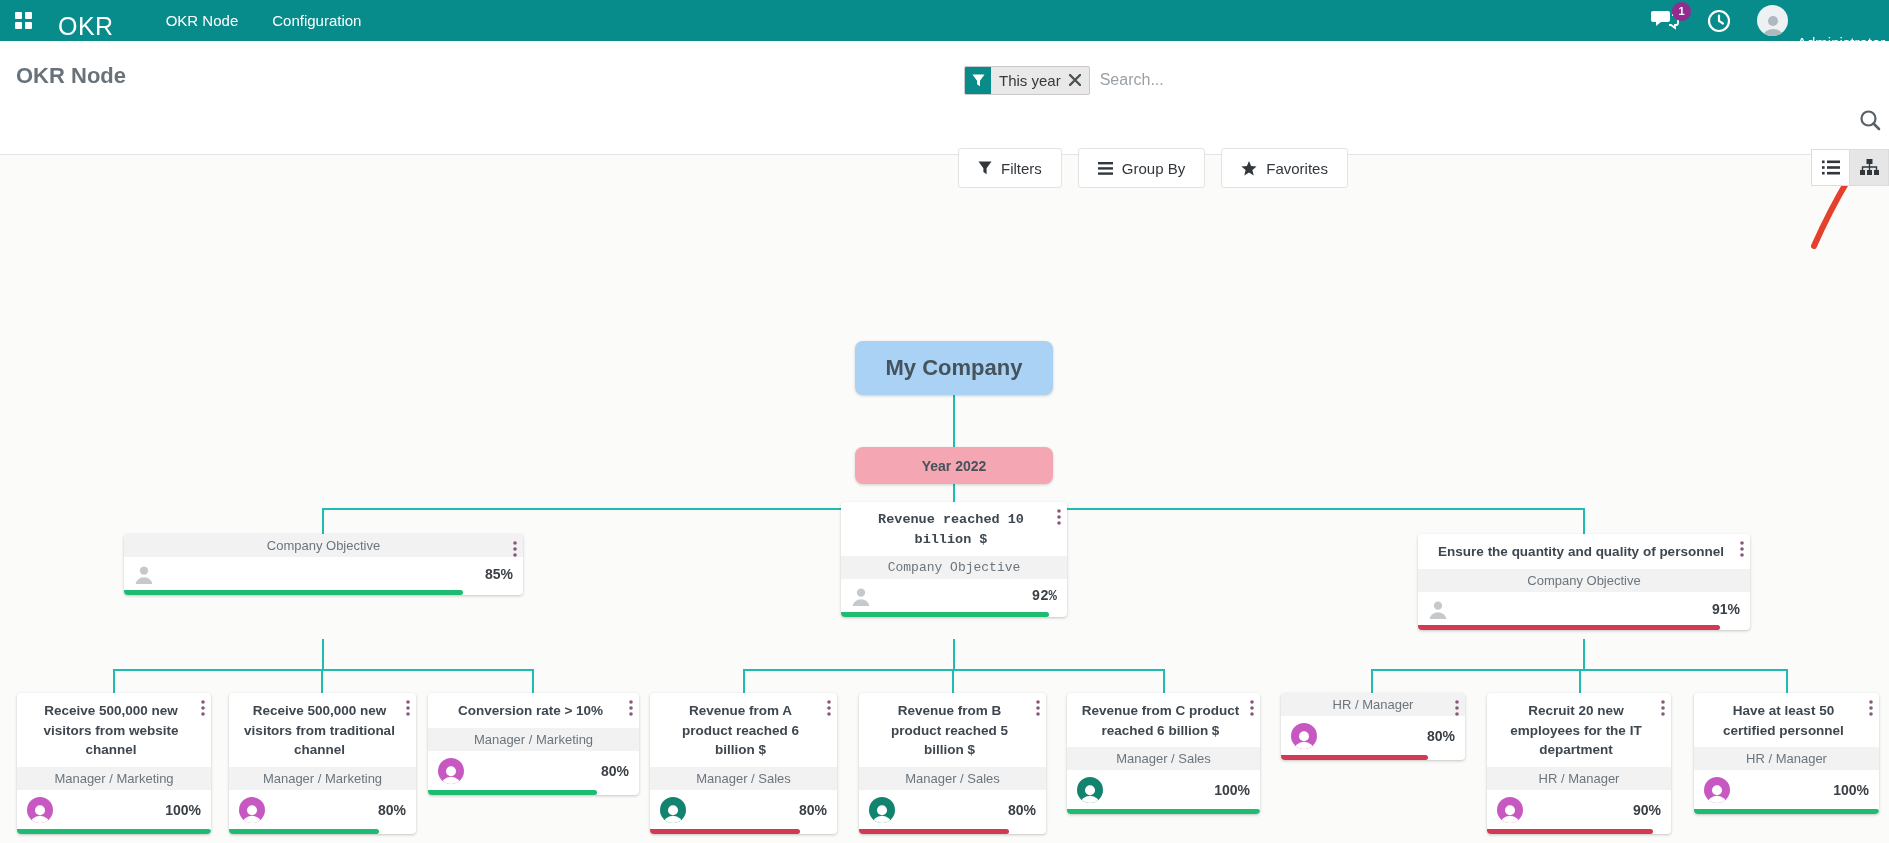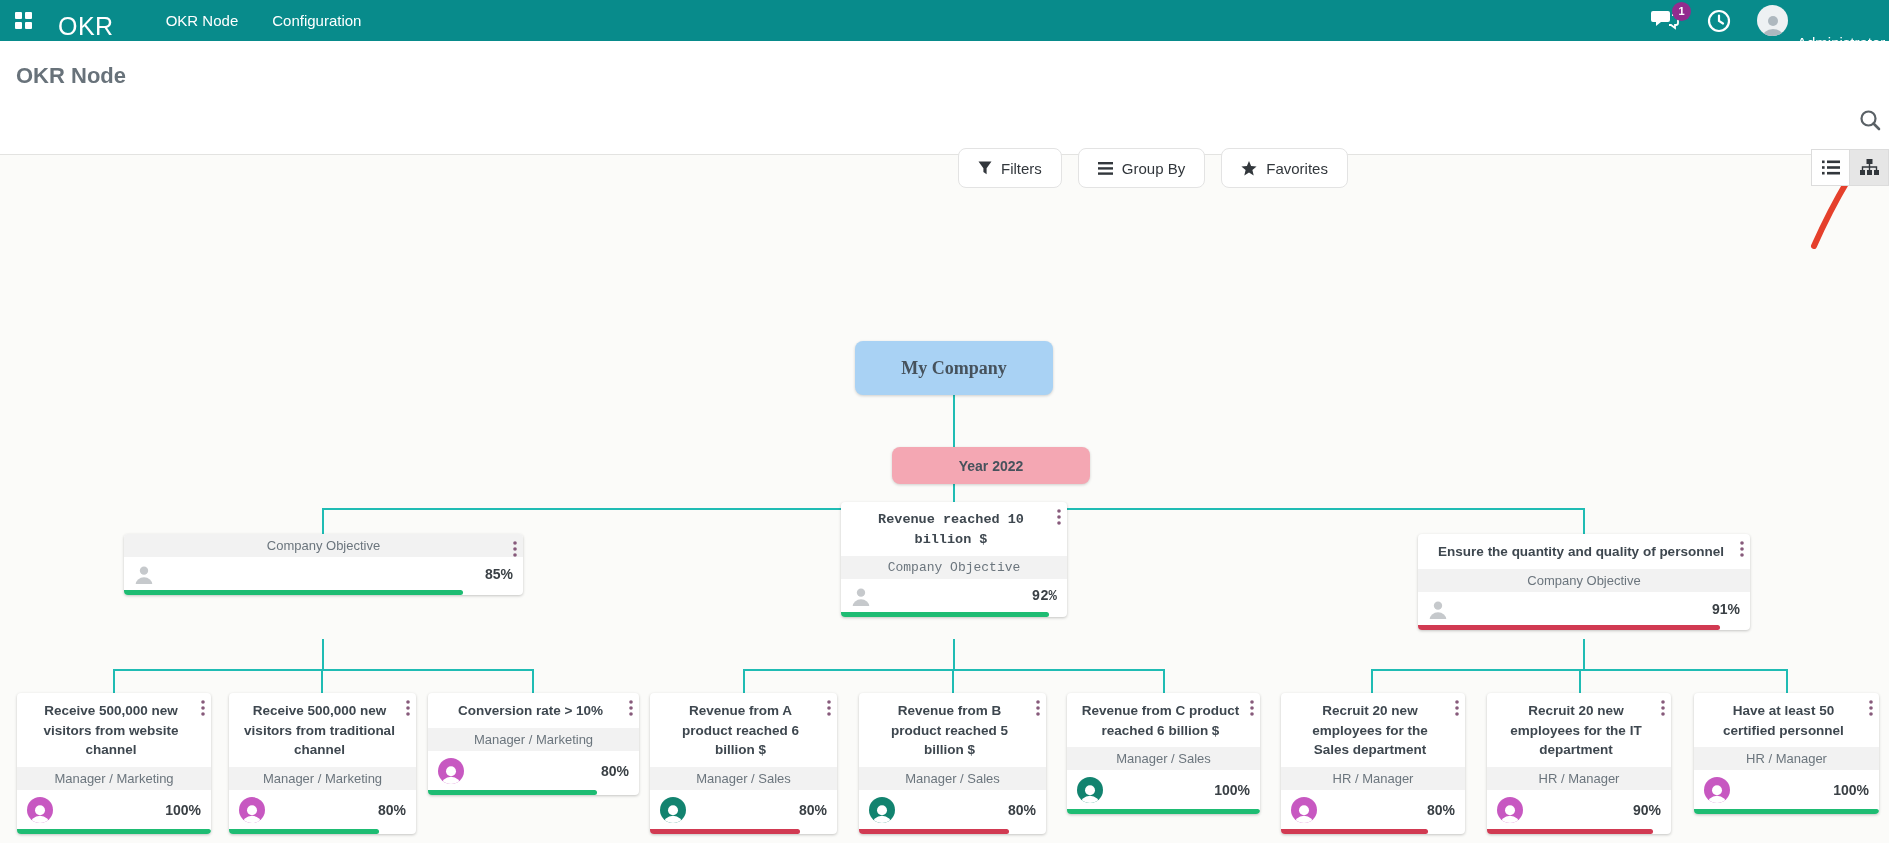--- a/index.html
+++ b/index.html
@@ -24,34 +24,34 @@
   .page-title { position:absolute; left:16px; top:22px; font-size:22px; color:#68727a; }
   .searchbar { position:absolute; left:964px; top:24px; height:30px; display:flex; align-items:center; }
   .facet { display:flex; align-items:stretch; height:29px; border:1px solid #c9c9c9; border-radius:2px; background:#e9e9e9; overflow:hidden; }
   .facet-icon { width:26px; background:var(--navbar,#088b8b); display:flex; align-items:center; justify-content:center; }
   .facet-label { padding:0 8px; font-size:15px; color:#37393b; display:flex; align-items:center; }
   .facet-remove { display:flex; align-items:center; padding:0 8px 0 0; cursor:pointer; color:#555; }
   .search-input { border:none; outline:none; font-size:16px; color:#333; padding:0 10px; width:560px; background:transparent; }
   .search-input::placeholder { color:#9aa0a5; }
   .search-glass { position:absolute; right:8px; top:68px; cursor:pointer; }
   .cp-buttons { position:absolute; left:958px; top:107px; display:flex; gap:16px; }
-  .cp-btn { display:flex; align-items:center; gap:9px; height:40px; padding:0 19px; background:#fff; border:1px solid #e3e3e3; border-radius:8px; font-size:15px; color:#32373c; cursor:pointer; }
+  .cp-btn { display:flex; align-items:center; gap:9px; height:40px; padding:0 19px; background:#fff; border:1px solid #e3e3e3; border-radius:3px; font-size:15px; color:#32373c; cursor:pointer; }
   .view-switcher { position:absolute; right:0px; top:108px; display:flex; }
   .vs-btn { width:39px; height:37px; border:1px solid #dcdcdc; background:#fff; display:flex; align-items:center; justify-content:center; cursor:pointer; }
   .vs-btn + .vs-btn { border-left:none; }
   .vs-btn.active { background:#e6e6e6; }
 
   
   .content { position:absolute; inset:0; z-index:5; }
   .conn { position:absolute; background:var(--connector,#1fbcb4); }
   .conn-v { width:2px; }
   .conn-h { height:2px; border-radius:2px; }
   .node { position:absolute; display:flex; align-items:center; justify-content:center; font-weight:bold; color:#46525c; border-radius:8px; box-shadow:0 1px 3px rgba(0,0,0,0.18); cursor:pointer; }
-  .node-root { left:855px; top:341px; width:198px; height:54px; font-size:18px; background:var(--node_blue,#a9d2f4);font-family:Liberation Serif, serif; }
-  .node-period { left:855px; top:447px; width:198px; height:37px; font-size:14px; background:var(--node_pink,#f4a7b3);margin-left:37px; }
+  .node-root { left:855px; top:341px; width:198px; height:54px; font-size:22px; background:var(--node_blue,#a9d2f4); }
+  .node-period { left:855px; top:447px; width:198px; height:37px; font-size:14px; background:var(--node_pink,#f4a7b3); }
 
   .okr-card { position:absolute; background:#fff; border-radius:4px; box-shadow:0 1px 3px rgba(0,0,0,0.22); overflow:hidden; cursor:pointer; }
   .card-title { position:relative; padding:8px 20px 7px 14px; font-size:13.5px; font-weight:bold; color:#3e474f; text-align:center; line-height:1.45; }
   .kebab { position:absolute; top:7px; right:6px; cursor:pointer; line-height:0; }
   .card-sub { background:#f2f2f2; color:#6b757d; font-size:13px; text-align:center; padding:4px 4px; }
   .card-row { display:flex; align-items:center; justify-content:space-between; padding:7px 10px 11px 10px; }
   .pct { font-size:14px; font-weight:bold; color:#3a4045; }
   .bar { position:absolute; left:0; bottom:0; height:5px; border-radius:0 3px 3px 0; }
   .avatar { width:26px; height:26px; border-radius:50%; overflow:hidden; display:flex; align-items:flex-end; justify-content:center; flex:0 0 auto; }
 
@@ -96,20 +96,36 @@
           </svg>
       </span>
       <span class="username">Administrator</span>
     </div>
   </div>
 </header>
 
 <section class="control-panel">
   <h1 class="page-title">OKR Node</h1>
 
+  <div class="searchbar">
+    <div class="facet">
+      <span class="facet-icon">
+        <svg width="13" height="13" viewBox="0 0 14 14">
+            <path d="M0.5 0.5 h13 L8.6 7.2 v6 L5.4 11 V7.2 z" fill="#fff"></path>
+          </svg>
+      </span>
+      <span class="facet-label">This year</span>
+      <span class="facet-remove">
+        <svg width="12" height="12" viewBox="0 0 12 12">
+            <path d="M1 1 L11 11 M11 1 L1 11" stroke="#4c5357" stroke-width="2.4" stroke-linecap="round"></path>
+          </svg>
+      </span>
+    </div>
+    <input class="search-input" type="text" placeholder="Search..." style="">
+  </div>
   <div class="search-glass">
     <svg width="22" height="22" viewBox="0 0 22 22">
         <circle cx="9.5" cy="9.5" r="7" fill="none" stroke="#5a6166" stroke-width="2.2"></circle>
         <path d="M14.5 14.5 L20 20" stroke="#5a6166" stroke-width="2.6" stroke-linecap="round"></path>
       </svg>
   </div>
 
   <div class="cp-buttons">
     <button class="cp-btn">
       <svg width="14" height="14" viewBox="0 0 14 14">
@@ -353,21 +369,20 @@
             <circle cx="12" cy="8" r="5.5" fill="#fff"></circle>
             <path d="M1 24 a11 10 0 0 1 22 0 z" fill="#fff"></path>
           </svg>
         </span>
       <span class="pct">100%</span>
     </div>
     <div class="bar" style="width: 100%; background: rgb(30, 188, 115);"></div>
   </div>
 
   <div class="okr-card" style="left:1281px;top:693px;width:184px;">
-    <div class="card-title">Recruit 20 new employees for the Sales department</div>
     <span class="kebab"><svg width="4" height="16" viewBox="0 0 4 16">
           <circle cx="2" cy="2" r="1.8" fill="#875a7b"></circle>
           <circle cx="2" cy="8" r="1.8" fill="#875a7b"></circle>
           <circle cx="2" cy="14" r="1.8" fill="#875a7b"></circle>
         </svg></span>
     <div class="card-sub">HR / Manager</div>
     <div class="card-row">
       <span class="avatar" style="background: rgb(199, 88, 193);">
           <svg width="22" height="20" viewBox="0 0 24 22">
             <circle cx="12" cy="8" r="5.5" fill="#fff"></circle>

